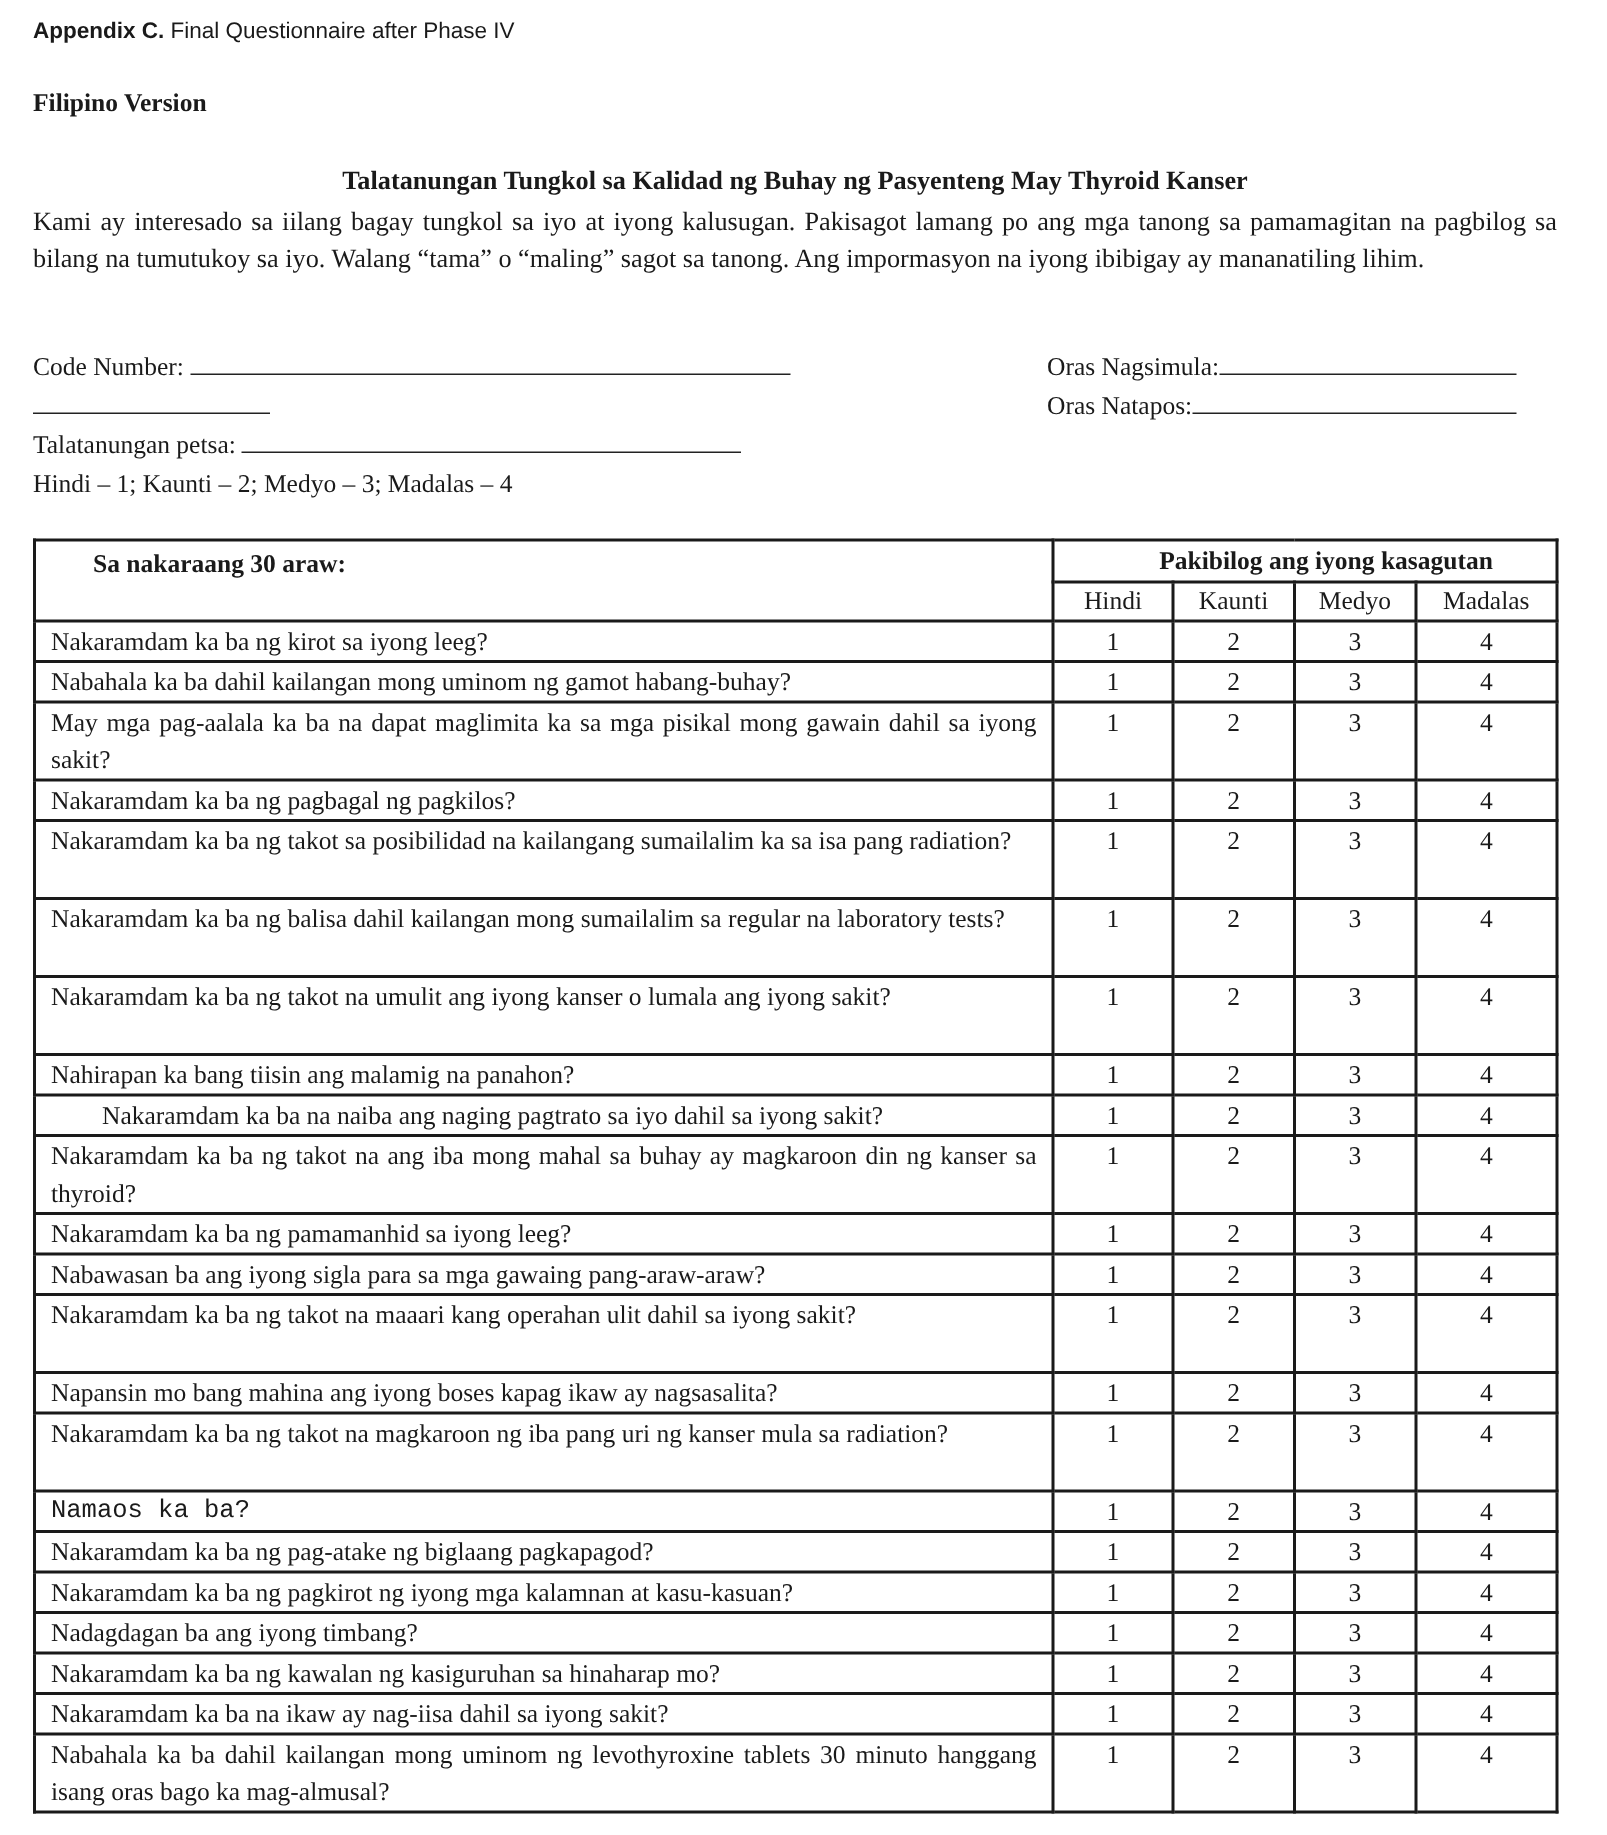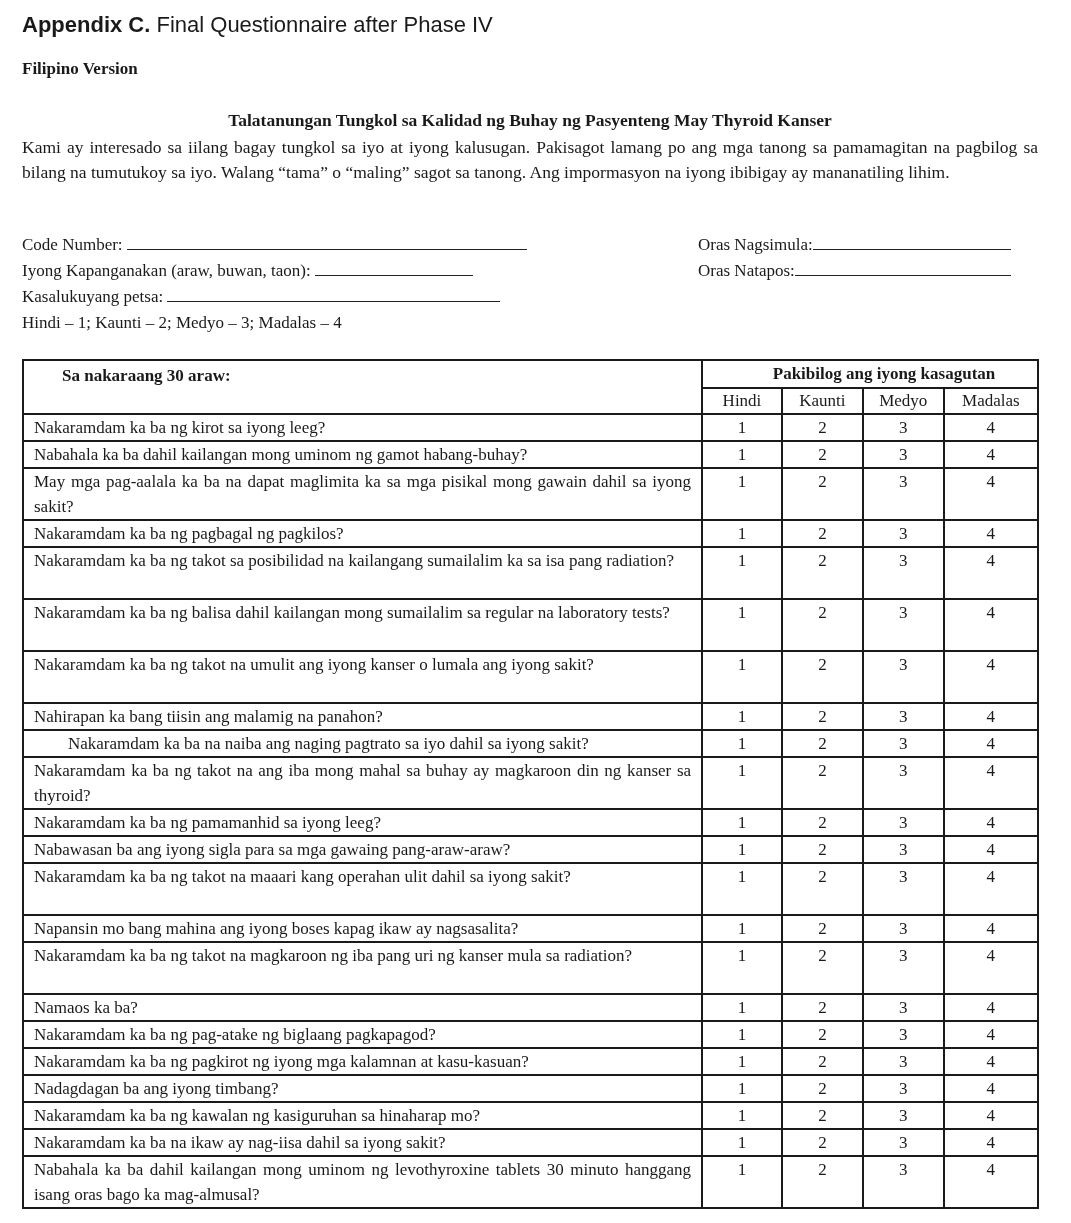--- a/index.html
+++ b/index.html
@@ -1,20 +1,20 @@
 <!DOCTYPE html>
 <html><head>
 <meta charset="utf-8">
 <style>
   html, body { margin: 0; padding: 0; background: #ffffff; }
   body { width: 1071px; height: 1223px; position: relative; overflow: hidden; color: #1a1a1a; }
   .sans { font-family: "Liberation Sans", sans-serif; }
   .serif { font-family: "Liberation Serif", serif; }
 
-  .appendix { position: absolute; left: 22px; top: 12px; font-size: 22px; }
+  .appendix { position: absolute; left: 22px; top: 12px; font-size: 15px; }
   .appendix b { font-weight: bold; }
   .version { position: absolute; left: 22px; top: 59px; font-size: 17px; font-weight: bold; }
   .title { position: absolute; left: 22px; width: 1016px; top: 110px; text-align: center; font-size: 17.5px; font-weight: bold; }
   .intro { position: absolute; left: 22px; width: 1016px; top: 135px; font-size: 17.5px; line-height: 25px; text-align: justify; text-align-last: left; }
 
   .field { position: absolute; font-size: 17px; white-space: nowrap; }
   .field .line { display: inline-block; border-bottom: 1px solid #222; vertical-align: baseline; height: 14px; }
 
   table.q { position: absolute; left: 22px; top: 359px; width: 1017px; border-collapse: collapse; font-size: 17px; }
   table.q td, table.q th { border: 2px solid #1a1a1a; padding: 0 10px; vertical-align: top; }
@@ -42,26 +42,25 @@
 <div class="title serif">Talatanungan Tungkol sa Kalidad ng Buhay ng Pasyenteng May Thyroid Kanser</div>
 
 <div class="intro serif">Kami ay interesado sa iilang bagay tungkol sa iyo at iyong kalusugan. Pakisagot lamang po ang mga tanong sa pamamagitan na pagbilog sa bilang na tumutukoy sa iyo. Walang “tama” o “maling” sagot sa tanong. Ang impormasyon na iyong ibibigay ay mananatiling lihim.</div>
 
 <div class="field serif" style="left:22px; top:235px;">
   <span>Code Number:</span>
   <span class="line" style="width:400px;"></span>
 </div>
 
 <div class="field serif" style="left:22px; top:261px;">
-  <span>Iyong Kapanganakan (araw, buwan, taon):</span>
   <span class="line" style="width:158px;"></span>
 </div>
 
 <div class="field serif" style="left:22px; top:287px;">
-  <span>Kasalukuyang petsa:</span>
+  <span>Talatanungan petsa:</span>
   <span class="line" style="width:333px;"></span>
 </div>
 
 <div class="field serif" style="left:22px; top:313px;">Hindi – 1; Kaunti – 2; Medyo – 3; Madalas – 4</div>
 
 <div class="field serif" style="left:698px; top:235px;">
   <span>Oras Nagsimula:</span><span class="line" style="width:198px;"></span>
 </div>
 
 <div class="field serif" style="left:698px; top:261px;">
@@ -188,21 +187,21 @@
     <td class="num" style="line-height: 25px;">4</td>
   </tr>
       <tr>
     <td class="qtext" style="height: 50px; border-radius: 13px;">Nakaramdam ka ba ng takot na magkaroon ng iba pang uri ng kanser mula sa radiation?</td>
     <td class="num" style="line-height: 25px;">1</td>
     <td class="num" style="line-height: 25px;">2</td>
     <td class="num" style="line-height: 25px;">3</td>
     <td class="num" style="line-height: 25px;">4</td>
   </tr>
       <tr>
-    <td class="qtext" style="height: 24px;">Namaos ka ba?</td>
+    <td class="qtext" style="height: 24px; font-family: Liberation Mono, monospace;">Namaos ka ba?</td>
     <td class="num" style="line-height: 25px;">1</td>
     <td class="num" style="line-height: 25px;">2</td>
     <td class="num" style="line-height: 25px;">3</td>
     <td class="num" style="line-height: 25px;">4</td>
   </tr>
       <tr>
     <td class="qtext" style="height: 24px; margin-left: 25px;">Nakaramdam ka ba ng pag-atake ng biglaang pagkapagod?</td>
     <td class="num" style="line-height: 25px;">1</td>
     <td class="num" style="line-height: 25px;">2</td>
     <td class="num" style="line-height: 25px;">3</td>

